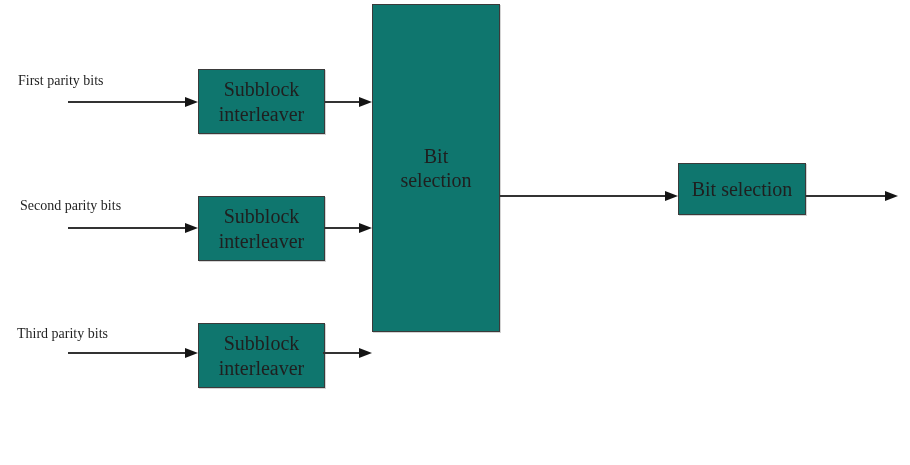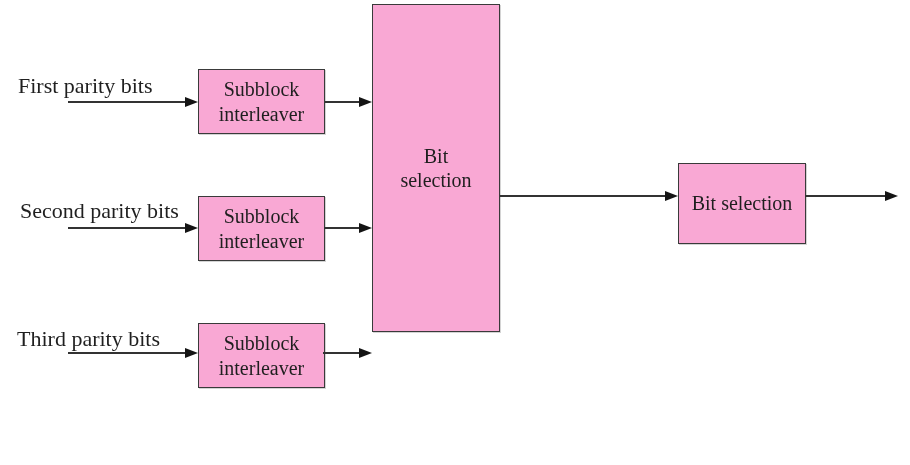--- a/index.html
+++ b/index.html
@@ -13,34 +13,34 @@
     height: 465px;
     background: #ffffff;
     font-family: "Liberation Serif", "DejaVu Serif", serif;
     color: #1f1f1f;
     overflow: hidden;
   }
   .box {
     position: absolute;
     box-sizing: border-box;
     border: 1.5px solid #3a3a3a;
-    background: #f9a8d4;
+    background: #0f766e;
     display: flex;
     flex-direction: column;
     align-items: center;
     justify-content: center;
     text-align: center;
     font-size: 20px;
     line-height: 1.22;
     box-shadow: 1px 1px 0 rgba(160,160,160,0.45);
   }
   .box span { display: block; white-space: nowrap; }
   .input-label {
     position: absolute;
-    font-size: 22px;
+    font-size: 14px;
     white-space: nowrap;
   }
   .arrow {
     position: absolute;
     height: 11px;
   }
   .arrow .shaft {
     position: absolute;
     left: 0;
     right: 11px;
@@ -59,21 +59,21 @@
     border-bottom: 5.5px solid transparent;
   }
   
   .sb { left: 198px; width: 127px; height: 65px; }
   .sb1 { top: 69px; }
   .sb2 { top: 196px; }
   .sb3 { top: 323px; }
   
   .collection { left: 372px; top: 4px; width: 128px; height: 328px; }
   
-  .selection { left: 678px; top: 163px; width: 128px; height: 81px; }
+  .selection { left: 678px; top: 163px; width: 128px; height: 52px; }
   
   .lab1 { left: 18px; top: 73px; }
   .lab2 { left: 20px; top: 198px; }
   .lab3 { left: 17px; top: 326px; }
   
   .ar-in1  { left: 68px;  top: 96.5px;  width: 130px; }
   .ar-out1 { left: 325px; top: 96.5px;  width: 47px; }
   .ar-in2  { left: 68px;  top: 222.5px; width: 130px; }
   .ar-out2 { left: 324px; top: 222.5px; width: 48px; }
   .ar-in3  { left: 68px;  top: 347.5px; width: 130px; }

